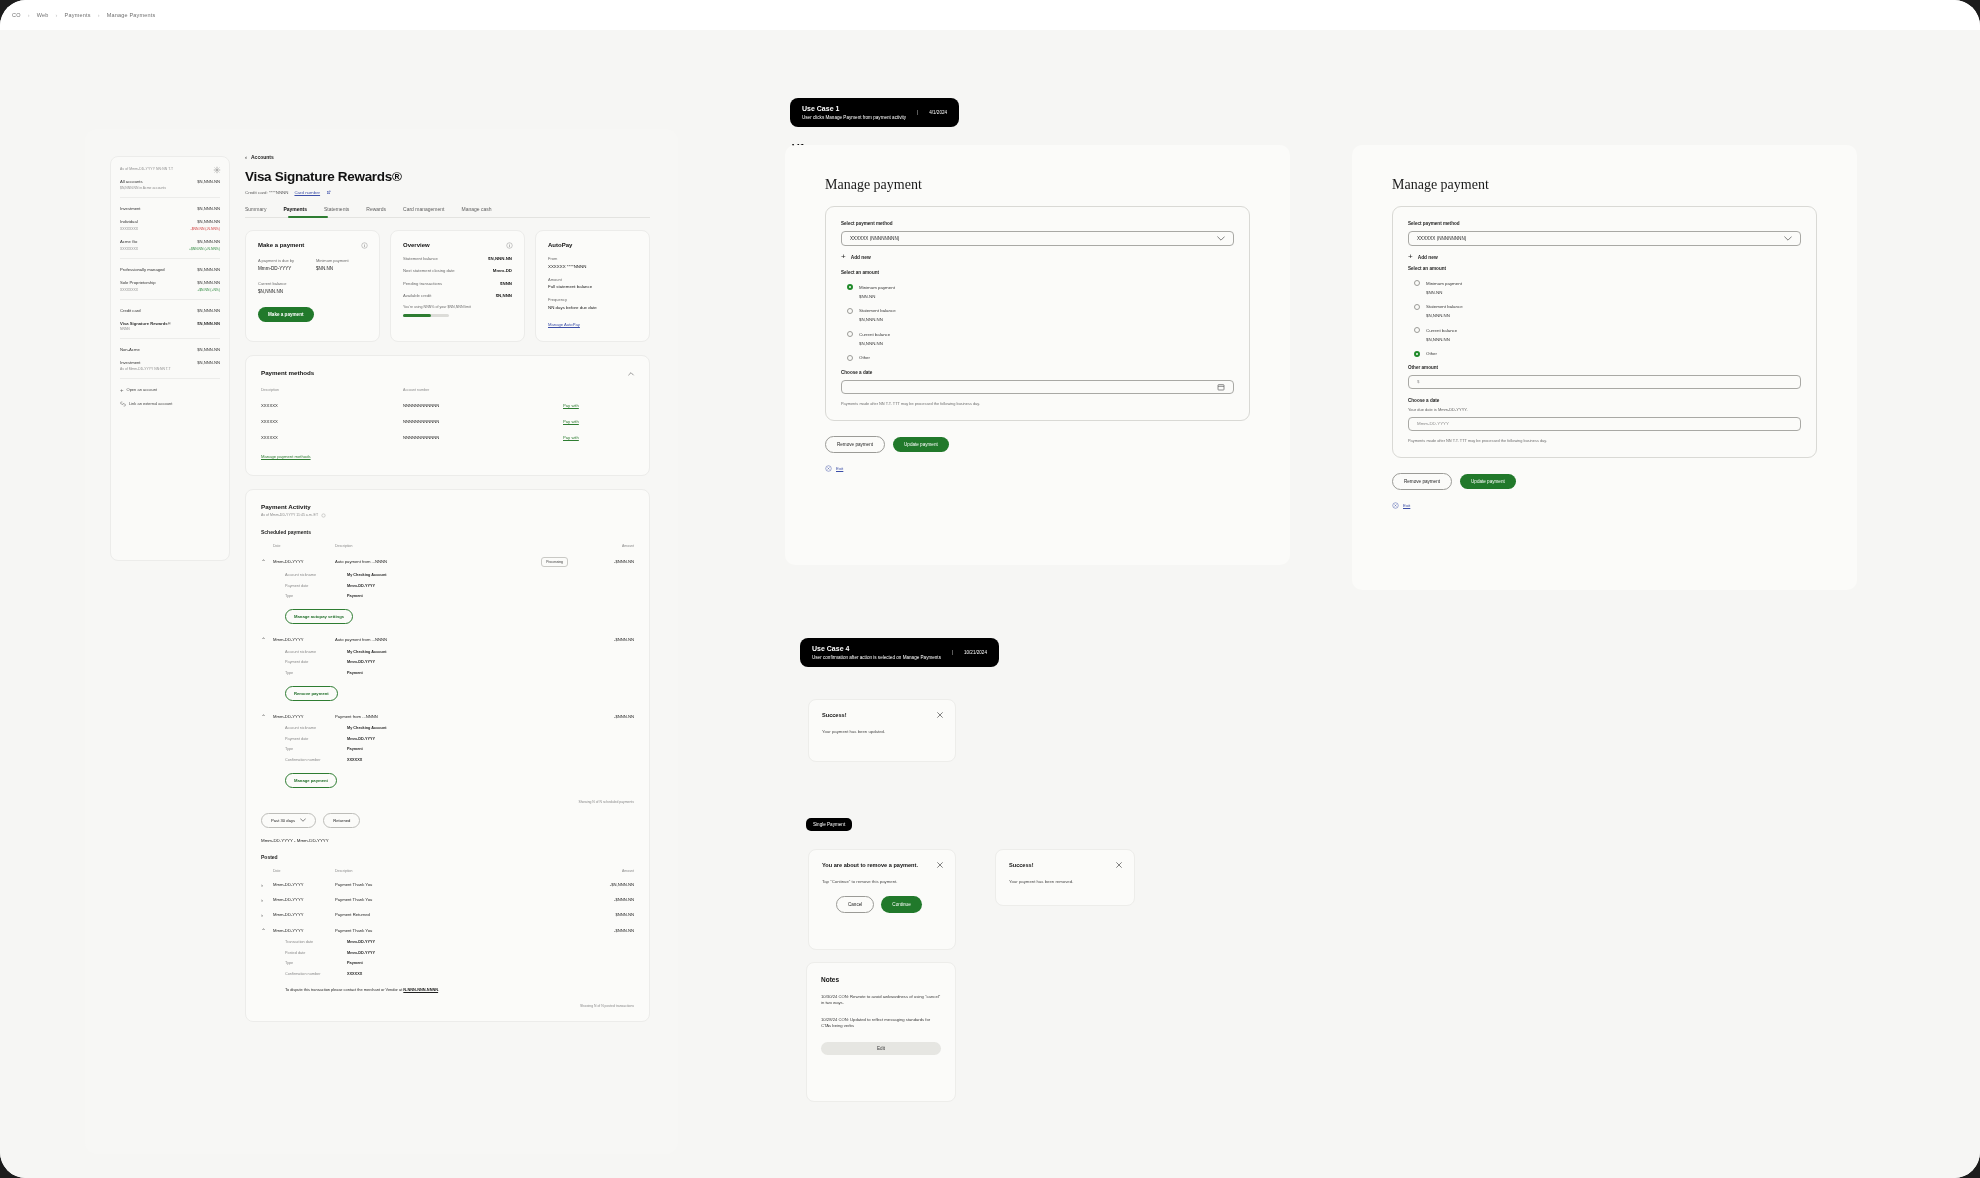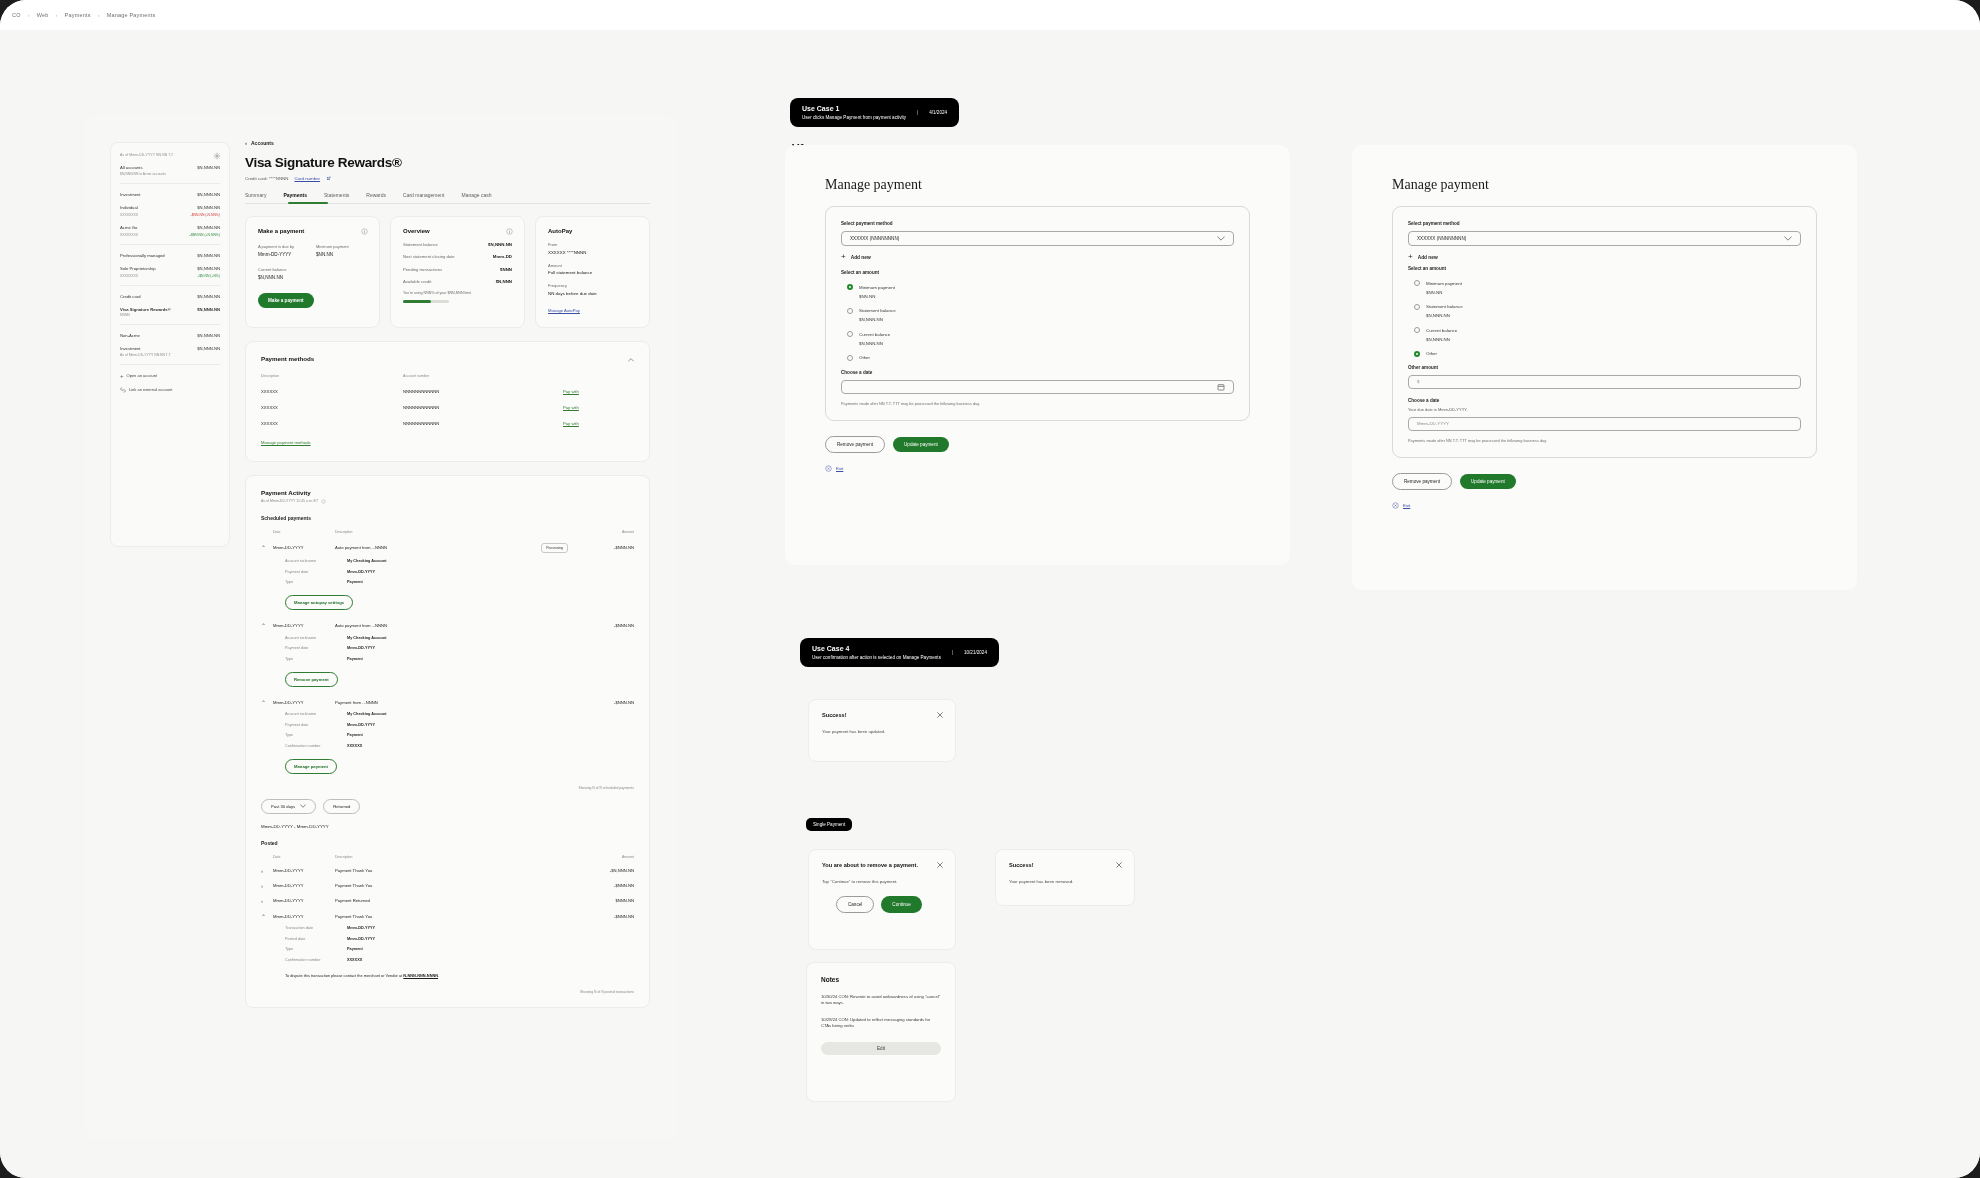--- a/index.html
+++ b/index.html
@@ -28,21 +28,21 @@
 
   
   #board {
     position: absolute; left: 0; top: 30px;
     width: 1980px; height: 1148px;
     background: #f6f6f4;
   }
 
   
   #page {
-    position: absolute; left: 85px; top: 85px;
+    position: absolute; left: 85px; top: 99px;
     width: 593px; height: 1025px;
     background: #f7f7f5;
     border-radius: 12px;
   }
   .acct-card {
     position: absolute; left: 25px; top: 27px;
     width: 120px; height: 405px;
     background: #fafaf8;
     border: 1px solid #ececea;
     border-radius: 8px;

